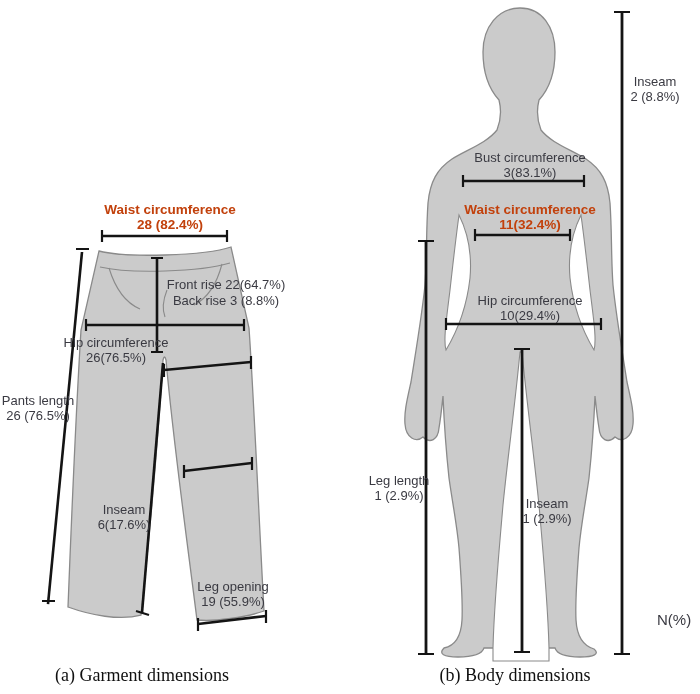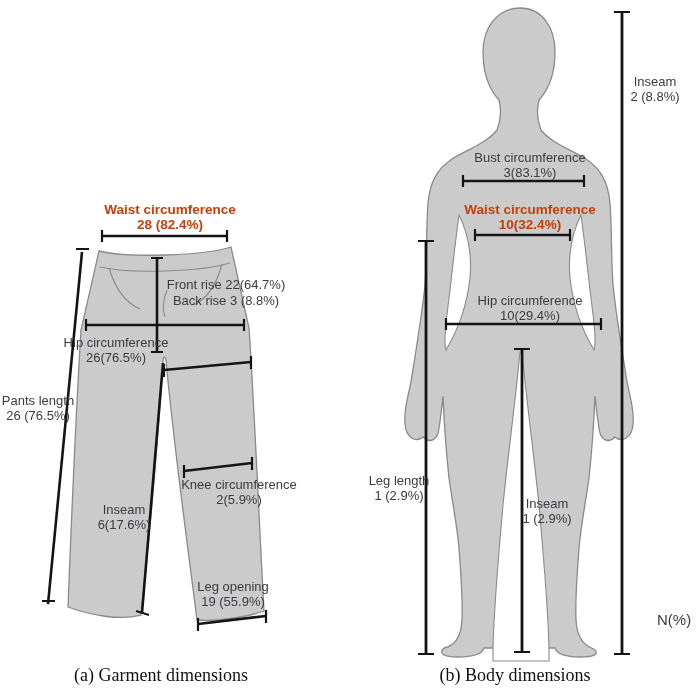--- a/index.html
+++ b/index.html
@@ -150,50 +150,46 @@
     <div>Hip circumference</div>
     <div>26(76.5%)</div>
   </div>
 
   <div class="lbl" style="left:38px;top:393px;">
     <div>Pants length</div>
     <div>26 (76.5%)</div>
   </div>
 
 
-  <div class="lbl" style="left:239px;top:477px;">
-    <div>Knee circumference</div>
-    <div>2(5.9%)</div>
-  </div>
 
   <div class="lbl" style="left:124px;top:502px;">
     <div>Inseam</div>
     <div>6(17.6%)</div>
   </div>
 
   <div class="lbl" style="left:233px;top:579px;">
     <div>Leg opening</div>
     <div>19 (55.9%)</div>
   </div>
 
-  <div class="caption" style="left:161px;top:665px;text-align:right;">(a) Garment dimensions</div>
+  <div class="caption" style="left:142px;top:665px;text-align:right;">(a) Garment dimensions</div>
 
   <div class="lbl" style="left:655px;top:74px;">
     <div>Inseam</div>
     <div>2 (8.8%)</div>
   </div>
 
   <div class="lbl" style="left:530px;top:150px;">
     <div>Bust circumference</div>
     <div>3(83.1%)</div>
   </div>
 
   <div class="lbl bold" style="left:530px;top:202px;">
     <div>Waist circumference</div>
-    <div>10(32.4%)</div>
+    <div>11(32.4%)</div>
   </div>
 
   <div class="lbl" style="left:530px;top:293px;">
     <div>Hip circumference</div>
     <div>10(29.4%)</div>
   </div>
 
   <div class="lbl" style="left:399px;top:440px;margin-top:33px;">
     <div>Leg length</div>
     <div>1 (2.9%)</div>

